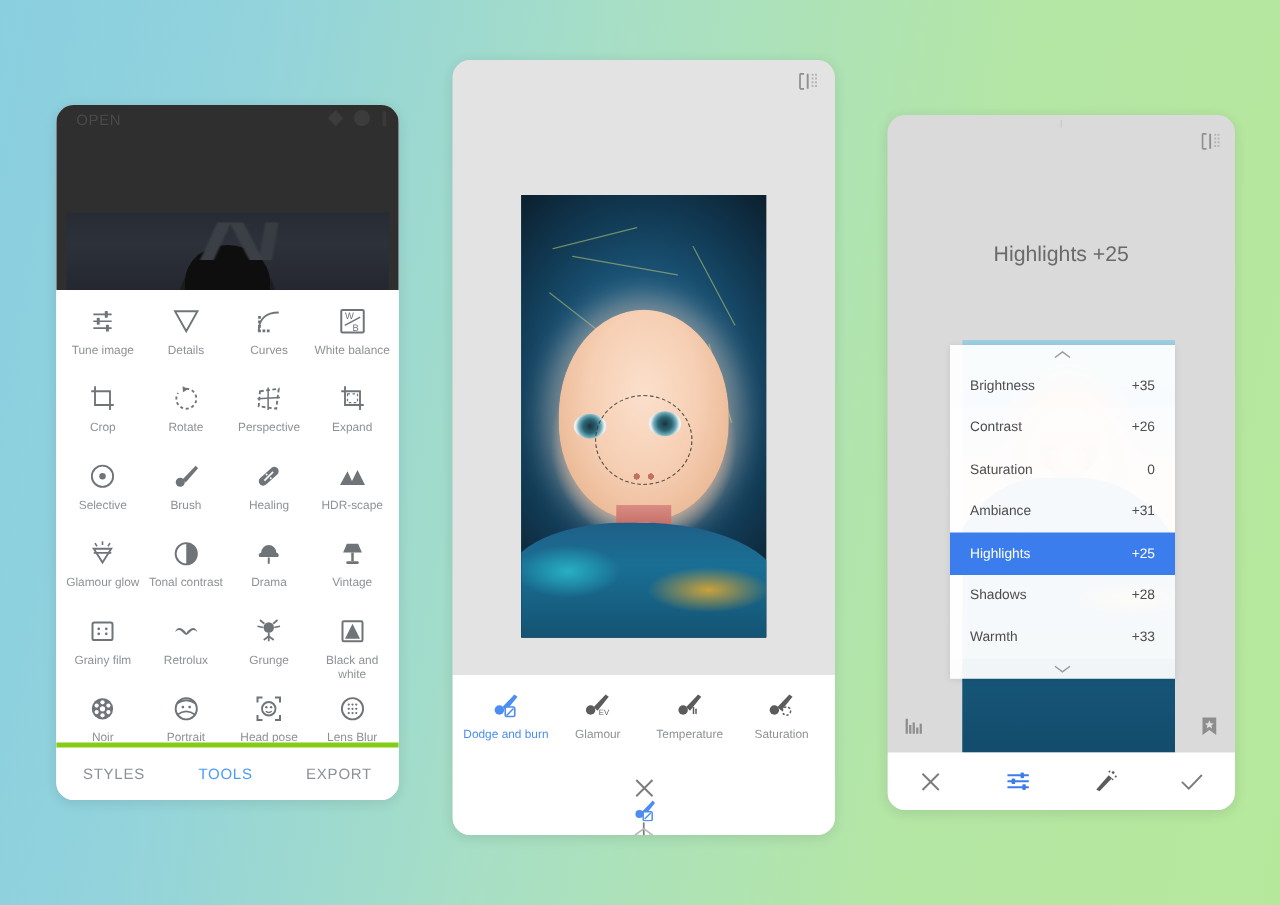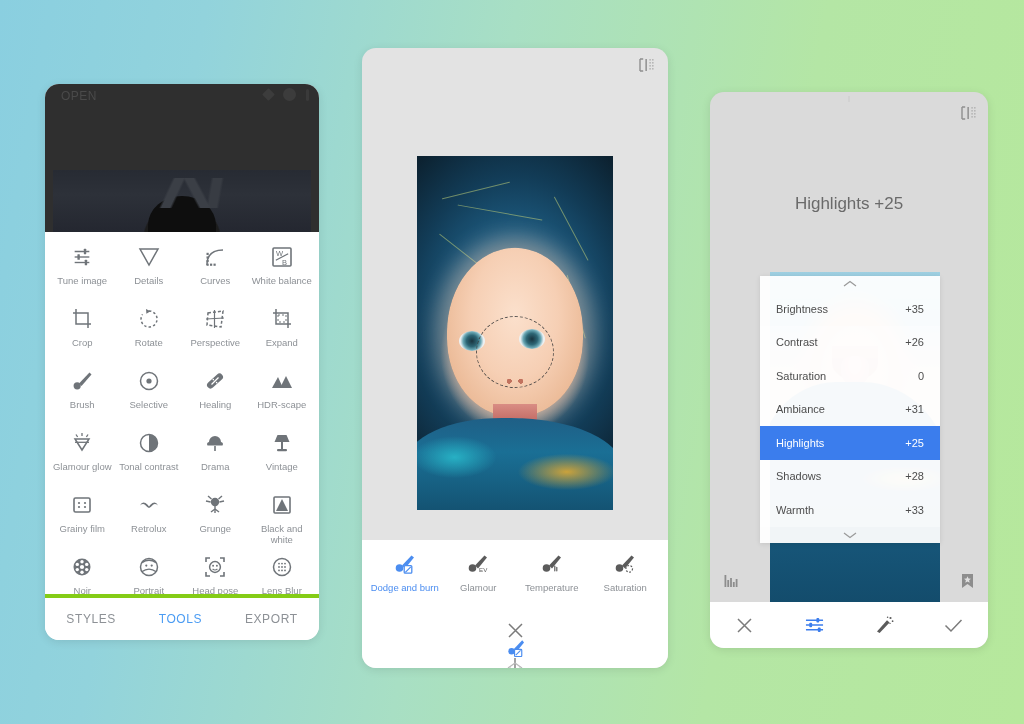--- a/index.html
+++ b/index.html
@@ -351,34 +351,34 @@
                 <path d="M2 5 L17 5 L17 20"></path>
               </g>
               <path d="M7 7 L15 7 L15 14 L7 14 Z" fill="none" stroke="#6f7479" stroke-width="1" stroke-dasharray="2 2"></path>
             </svg>
           </div>
           <div class="tool-label">Expand</div>
         </div>
         <div class="tool-cell">
           <div class="tool-ico">
             <svg class="ic" width="22" height="22" viewBox="0 0 22 22">
+              <circle cx="11" cy="11" r="8.5" fill="none" stroke="#6f7479" stroke-width="1.5"></circle>
+              <circle cx="11" cy="11" r="2.6" fill="#6f7479"></circle>
+            </svg>
+          </div>
+          <div class="tool-label">Selective</div>
+        </div>
+        <div class="tool-cell">
+          <div class="tool-ico">
+            <svg class="ic" width="22" height="22" viewBox="0 0 22 22">
               <path d="M18.5 2.5 L8 13.5 L10.5 16 L20.5 4.5 Z" fill="#6f7479"></path>
               <circle cx="6.2" cy="15.8" r="3.6" fill="#6f7479"></circle>
             </svg>
           </div>
           <div class="tool-label">Brush</div>
-        </div>
-        <div class="tool-cell">
-          <div class="tool-ico">
-            <svg class="ic" width="22" height="22" viewBox="0 0 22 22">
-              <circle cx="11" cy="11" r="8.5" fill="none" stroke="#6f7479" stroke-width="1.5"></circle>
-              <circle cx="11" cy="11" r="2.6" fill="#6f7479"></circle>
-            </svg>
-          </div>
-          <div class="tool-label">Selective</div>
         </div>
         <div class="tool-cell">
           <div class="tool-ico">
             <svg class="ic" width="22" height="22" viewBox="0 0 22 22">
               <g fill="#6f7479" transform="rotate(-42 11 11)">
                 <rect x="1.5" y="7.5" width="19" height="7" rx="3.5"></rect>
               </g>
               <g stroke="#fff" stroke-width="1.3">
                 <path d="M7.5 14.5 L14.5 7.5"></path>
               </g>

